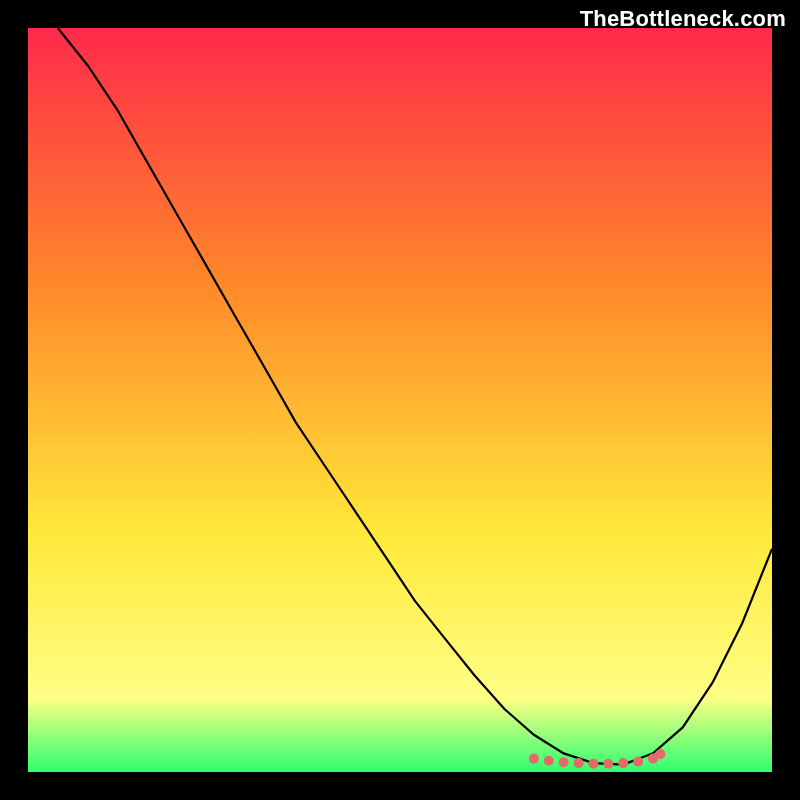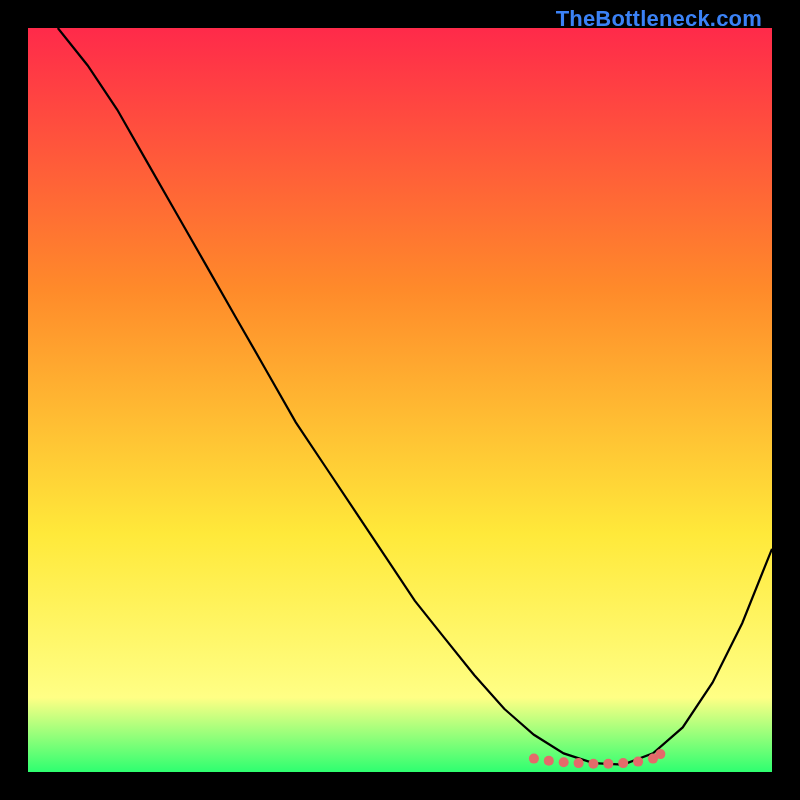--- a/index.html
+++ b/index.html
@@ -21,25 +21,25 @@
   .plot-area {
     position: absolute;
     left: 0;
     top: 0;
     width: 744px;
     height: 744px;
   }
   .watermark {
     position: absolute;
     top: 6px;
-    right: 38px;
+    right: 14px;
     font-family: Arial, Helvetica, sans-serif;
     font-size: 22px;
     font-weight: 600;
-    color: #3b82f6;
+    color: #ffffff;
     letter-spacing: 0.2px;
     text-align: center;
   }
 </style>
 </head>
 <body>
 
 <div class="frame">
   <svg class="plot-area" viewBox="0 0 744 744">
     <defs>

